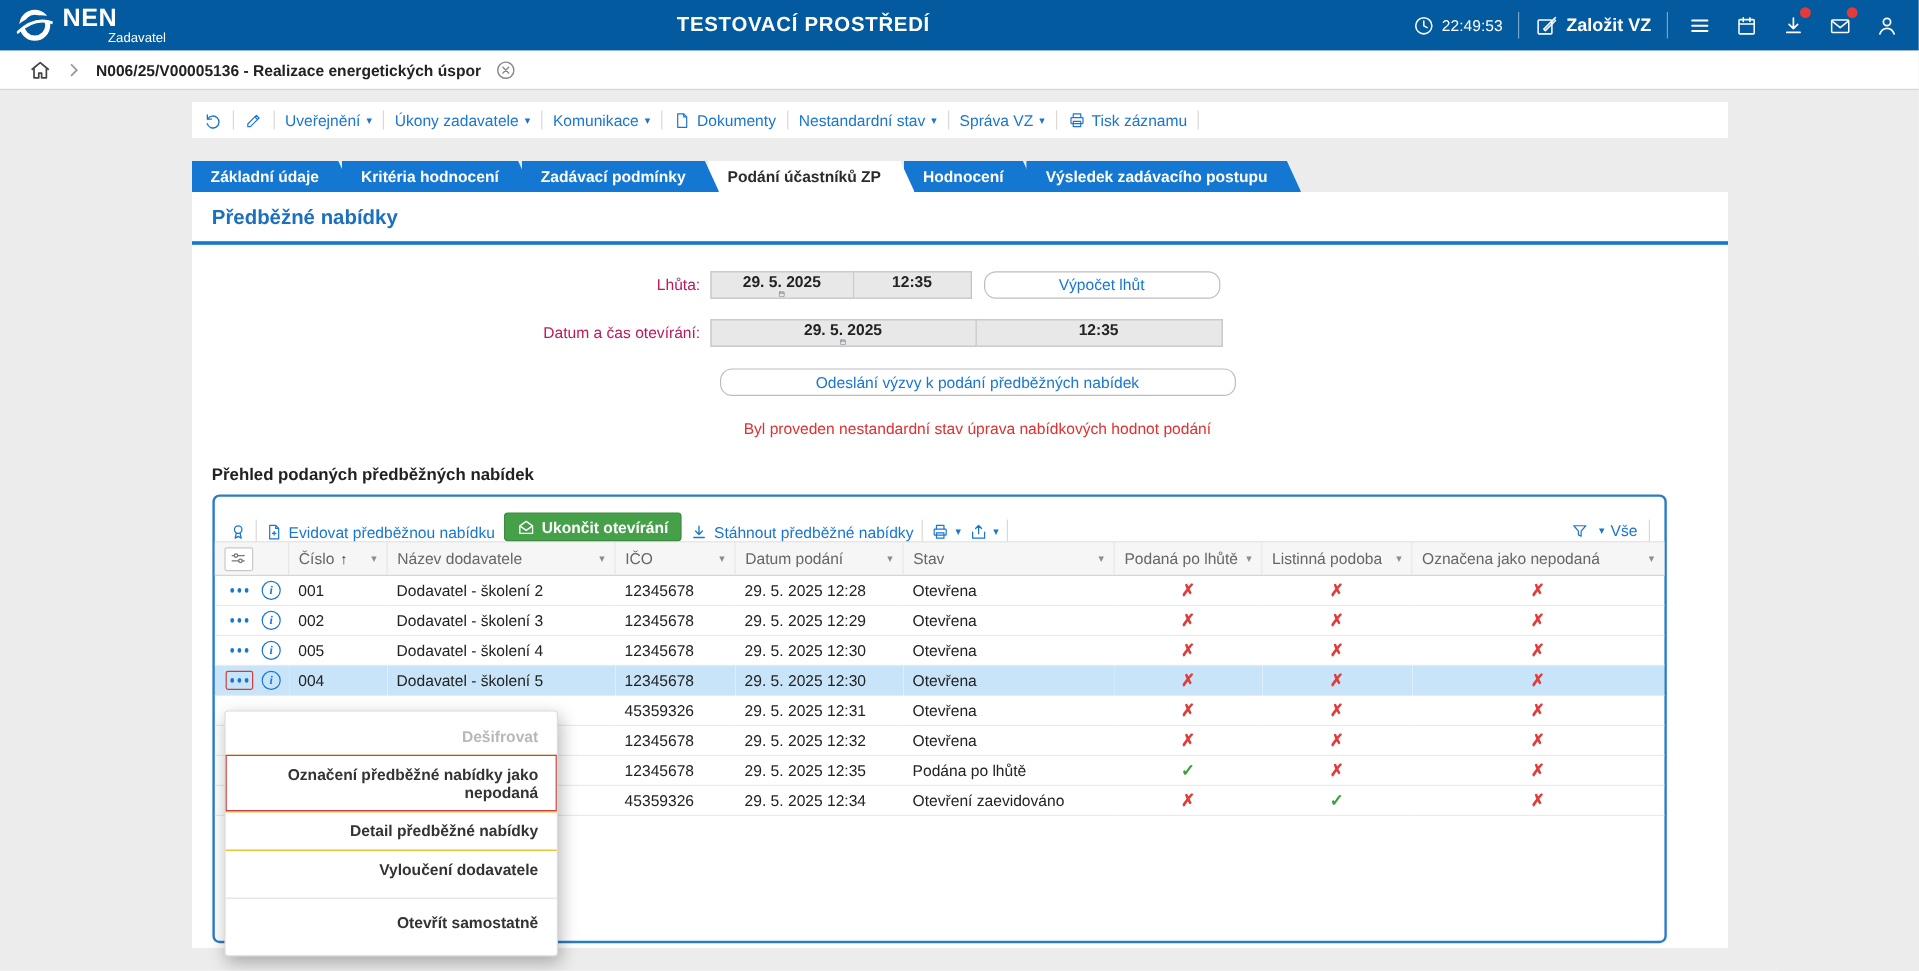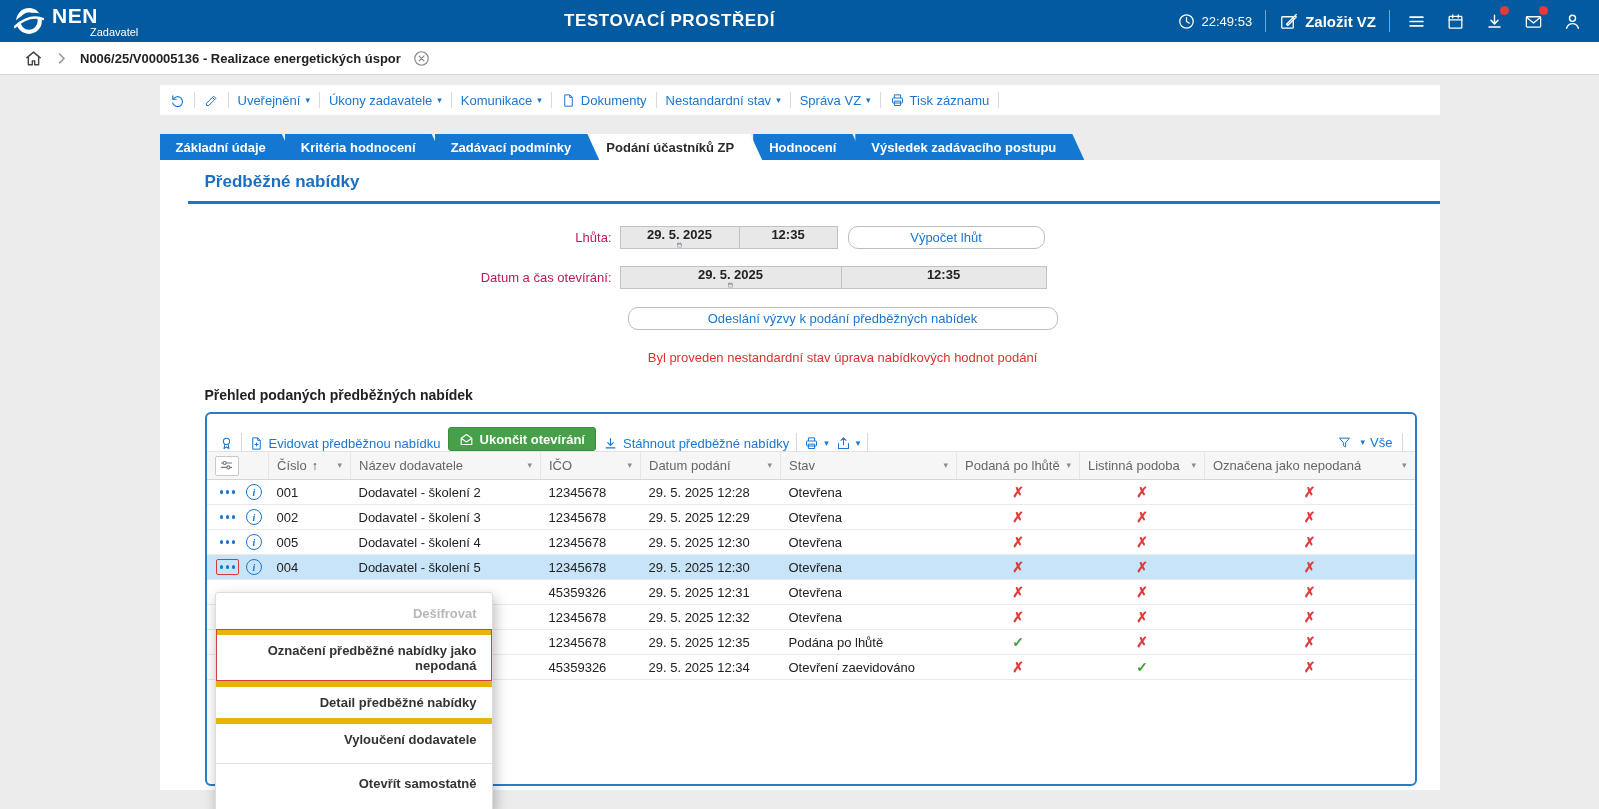--- a/index.html
+++ b/index.html
@@ -39,21 +39,21 @@
   
   .tabs { display:flex; margin-top:19px; height:26px; align-items:stretch; }
   .tab { position:relative; background:#1478D2; color:#fff; font-weight:bold; font-size:13px;
          padding:6px 28px 0 16px; margin-right:-9px; white-space:nowrap; cursor:pointer;
          clip-path:polygon(0 0, calc(100% - 12px) 0, 100% 100%, 0 100%); }
   .tab:nth-child(1){z-index:6}.tab:nth-child(2){z-index:5}.tab:nth-child(3){z-index:4}
   .tab:nth-child(4){z-index:3}.tab:nth-child(5){z-index:2}.tab:nth-child(6){z-index:1}
   .tab.active { background:#fff; color:#2b2b2b; }
 
   
-  .panel { background:#fff; padding-bottom:4px;padding-left:28px; }
+  .panel { background:#fff; padding-bottom:4px; }
   .section-title { color:#1B6FC0; font-weight:bold; font-size:17px; padding:12px 17px 9px; }
   .blue-line { height:3px; background:#1478D2; }
 
   .form-area { padding-top:22px; }
   .form-row { display:flex; align-items:center; margin-bottom:17px; }
   .form-label { width:432px; text-align:right; padding-right:8px; color:#be185d; font-size:13px; }
   .field { background:#E8E8E8; border:1px solid #C2C2C2; height:23px; display:flex; align-items:center;
            padding:0 7px; font-weight:bold; font-size:13px; color:#222; cursor:pointer;flex-direction:column; }
   .field .cal { color:#6B7C8A; }
   .f-date1 { width:120px; justify-content:space-between; }
@@ -98,21 +98,21 @@
   .info-ic { width:16px; height:16px; border:1.4px solid #1976D2; border-radius:50%; color:#1976D2;
              display:inline-flex; align-items:center; justify-content:center;
              font-size:10px; font-weight:bold; font-style:italic; font-family:"Liberation Serif", serif; cursor:pointer; }
   .mark { text-align:center; font-weight:bold; font-size:14px; }
   .mark-no { color:#E23B3B; } .mark-yes { color:#3CA03C; }
 
   
   .context-menu { position:absolute; left:8px; top:178px; width:278px; background:#fff; border:1px solid #DCDCDC;
                   border-radius:3px; box-shadow:2px 5px 14px rgba(0,0,0,.28); z-index:30; padding:5px 0 12px;text-align:right; }
   .menu-item { padding:8px 15px; font-size:13px; font-weight:bold; color:#333; cursor:pointer; }
-  .menu-item + .menu-item { border-top:6px solid #eab308; }
+  .menu-item + .menu-item { border-top:1px solid #eab308; }
   .menu-item.disabled { color:#B8B8B8; cursor:default; }
   .menu-item.outlined { outline:1.5px solid #D04040; outline-offset:-1px; }
   .menu-divider { height:1px; background:#E2E2E2; margin:8px 0 4px; border:none; }
 </style>
 </head>
 <body>
 
 <div class="topbar">
   <div class="brand">
     <svg width="30" height="30" viewBox="0 0 32 32">

